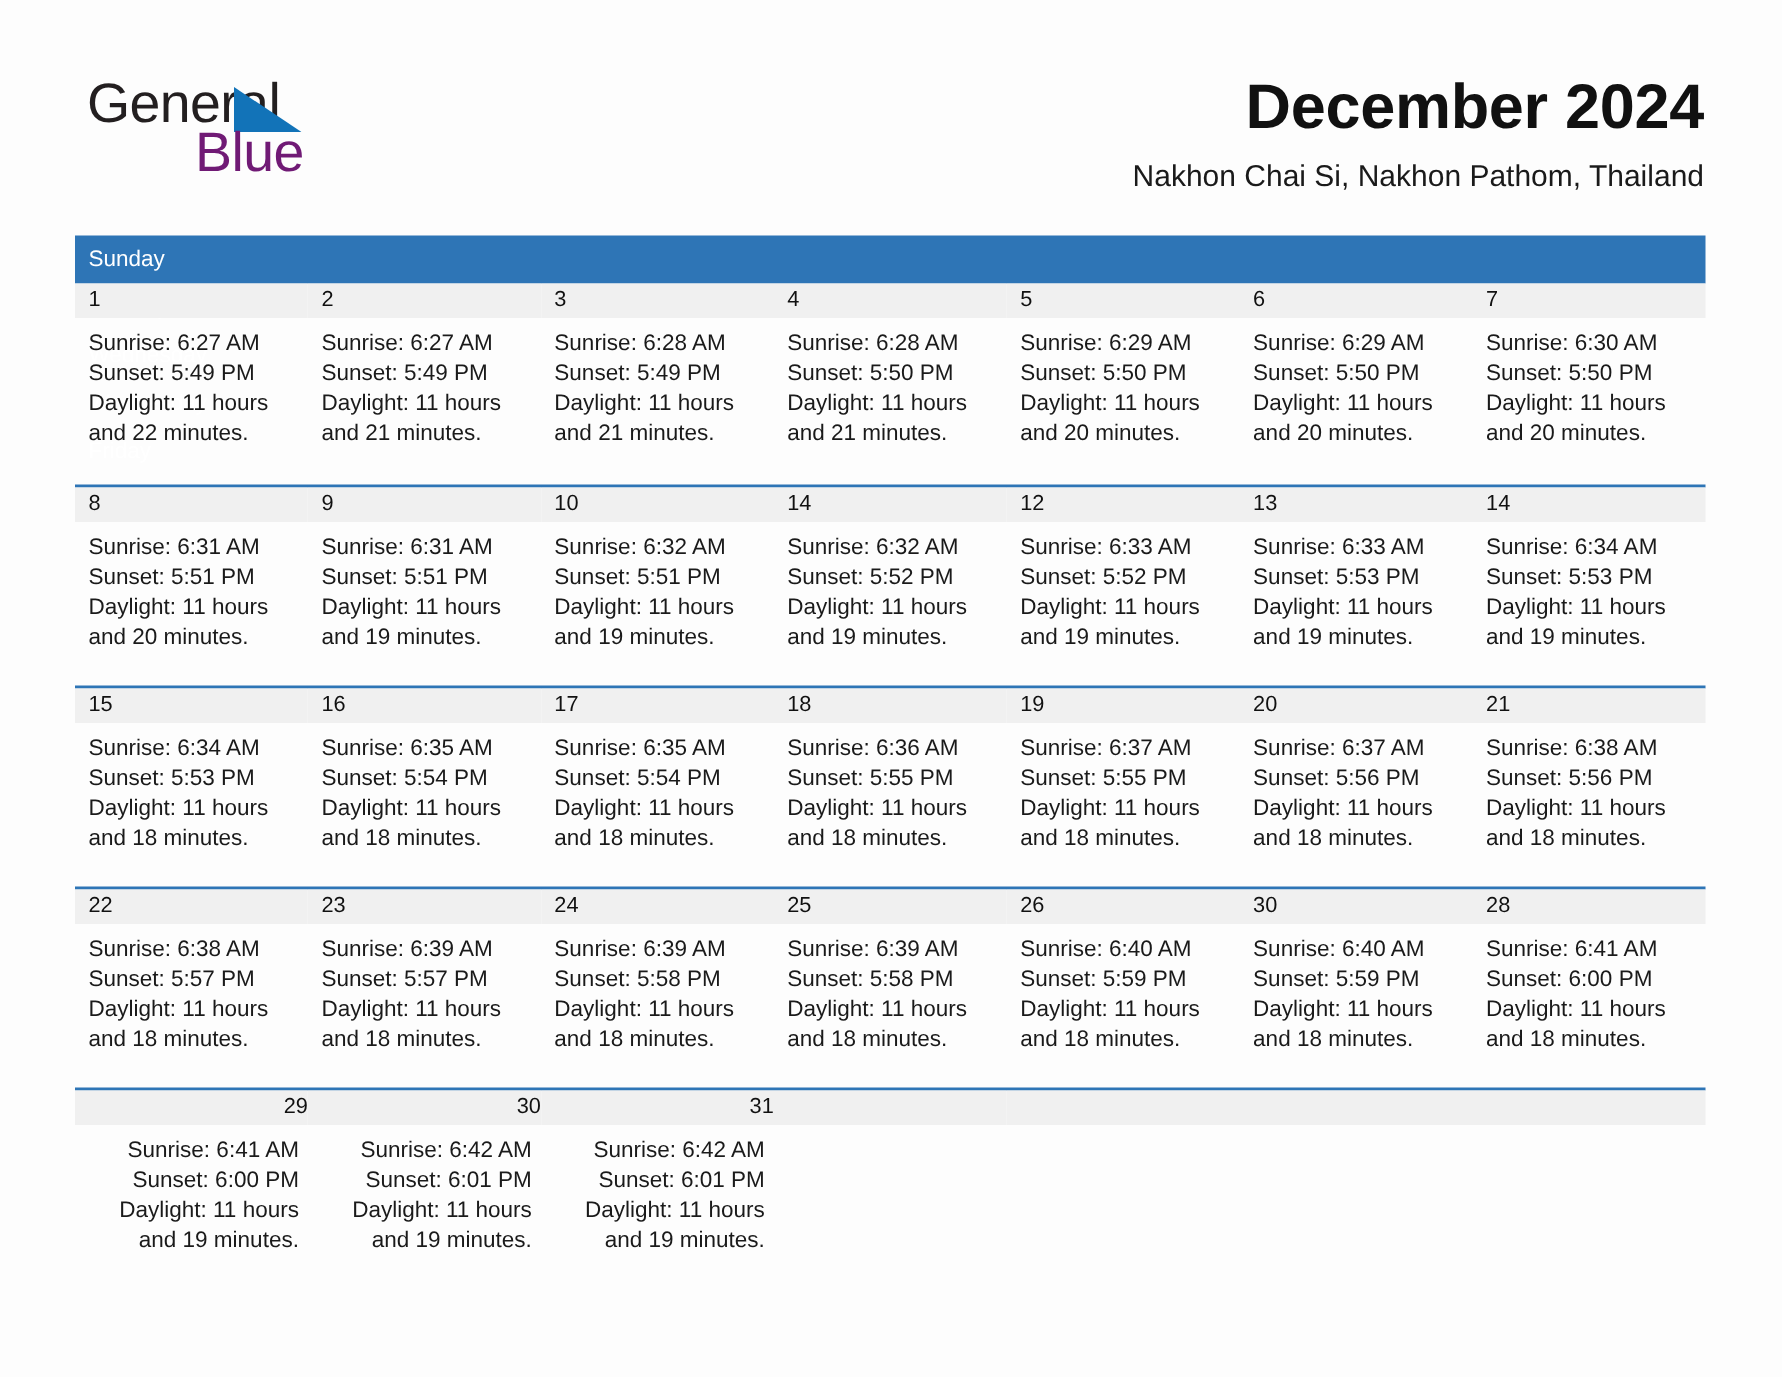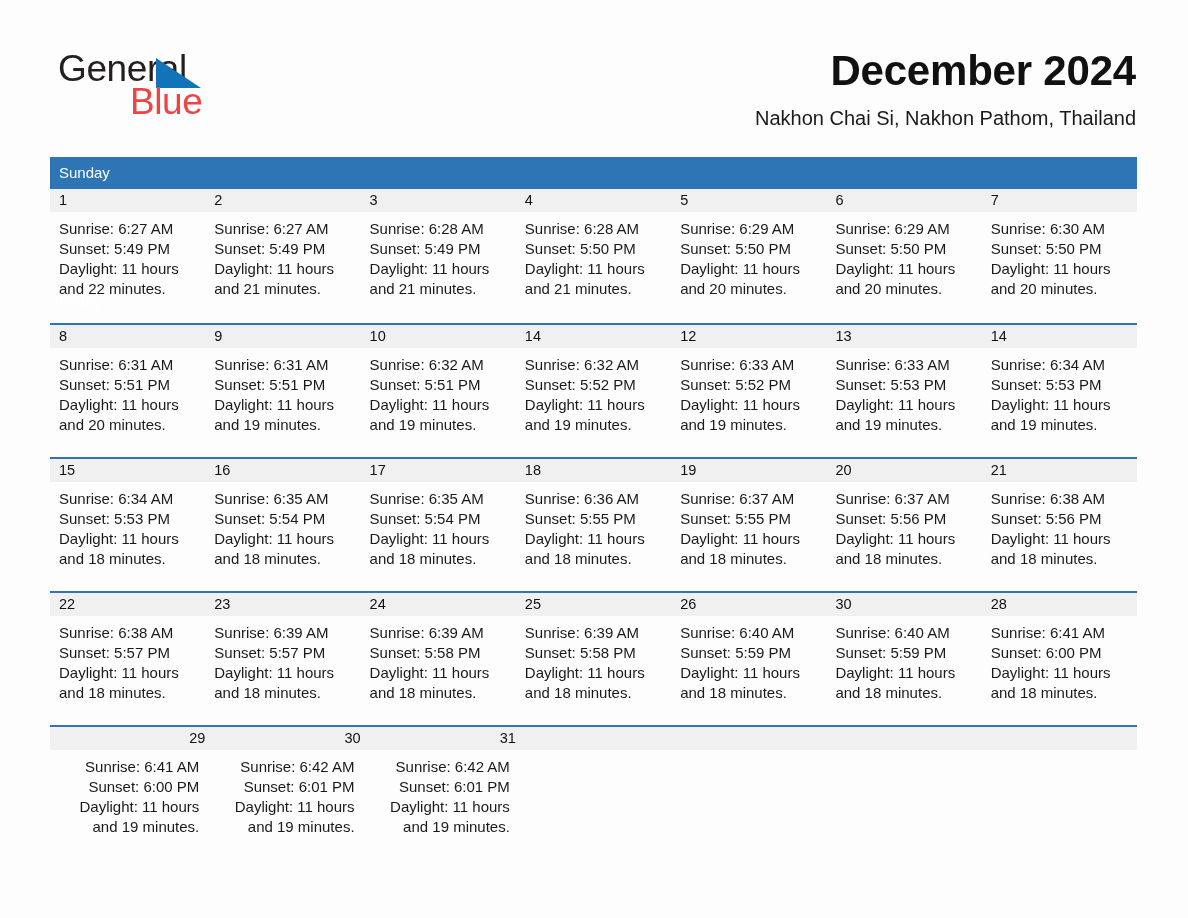--- a/index.html
+++ b/index.html
@@ -51,21 +51,21 @@
     top: 8px;
     width: 45px;
     height: 30px;
   }
   .brand-blue {
     position: absolute;
     left: 72px;
     top: 33px;
     font-size: 37px;
     line-height: 37px;
-    color: #ef4444;
+    color: #701a75;
     letter-spacing: -0.4px;
   }
 
   .title-block {
     position: absolute;
     right: 52px;
     top: 46px;
     text-align: right;
   }
   .cal-title {

